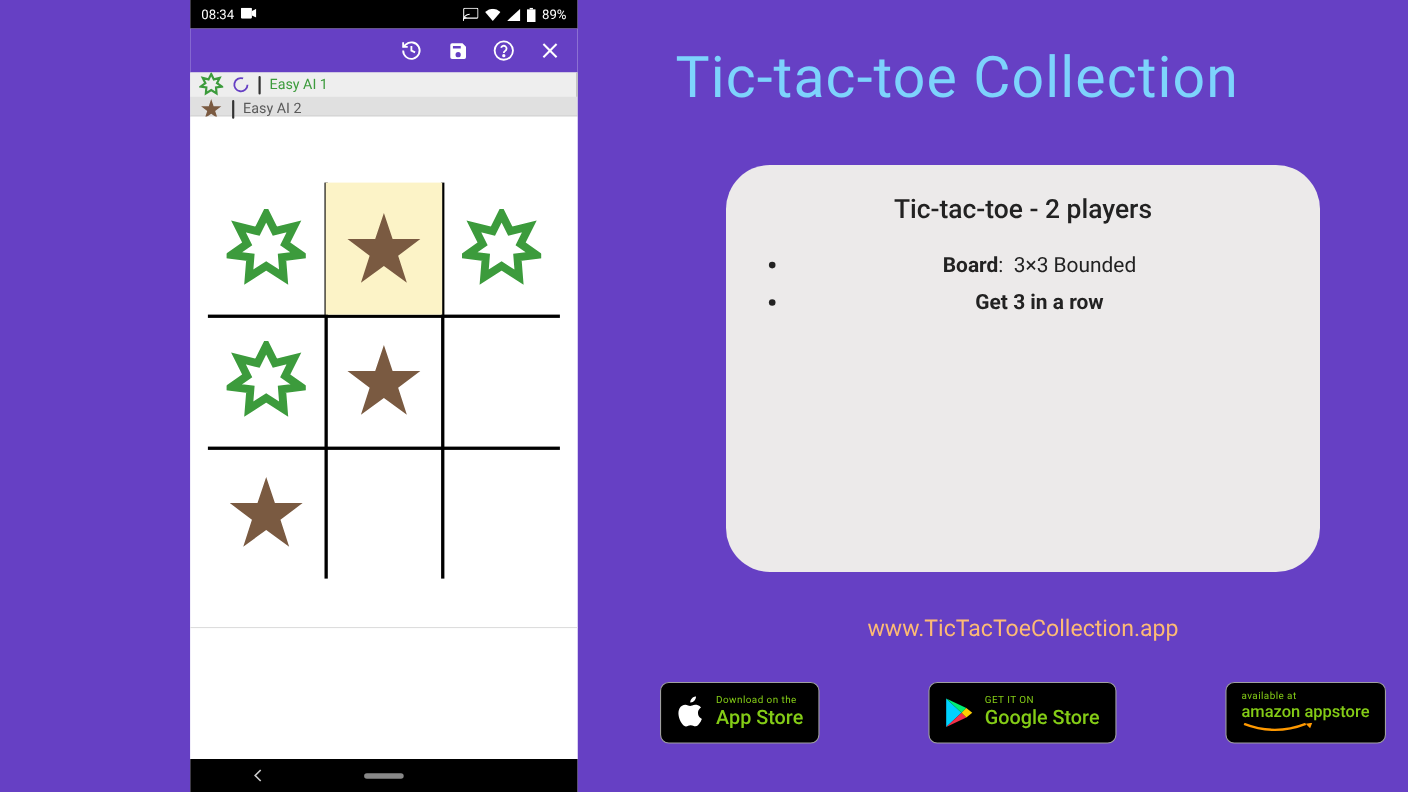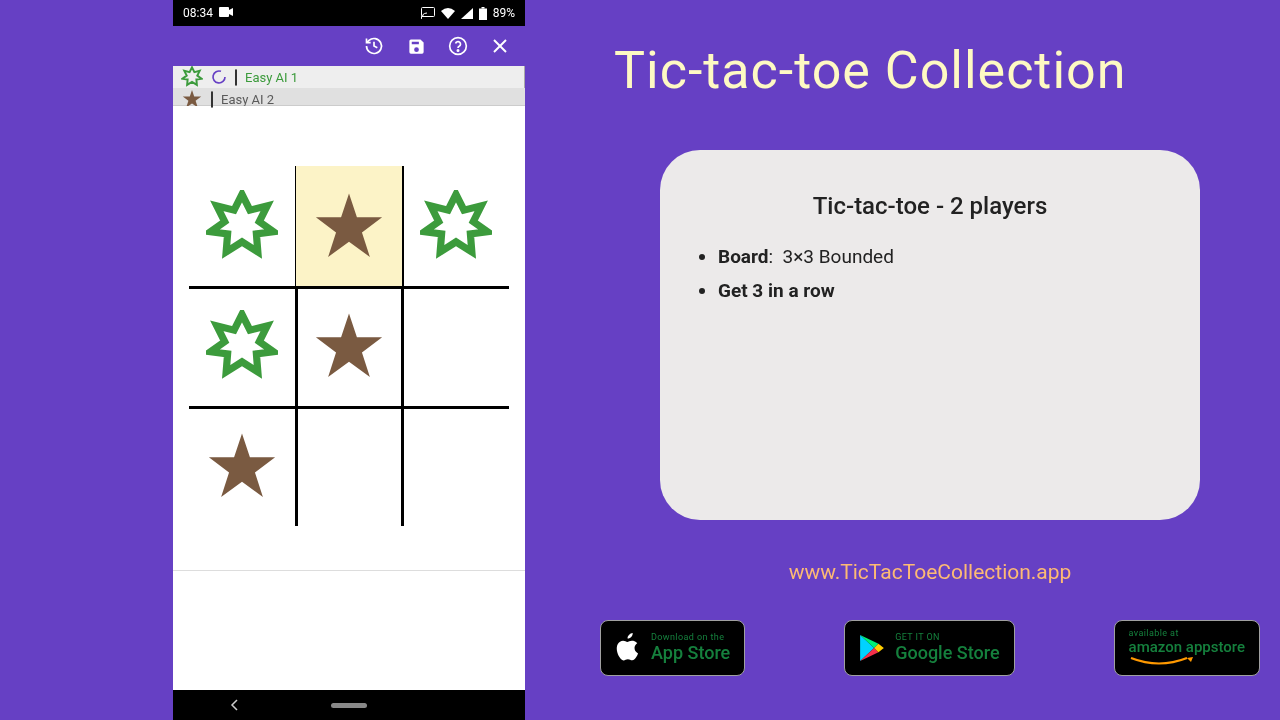--- a/index.html
+++ b/index.html
@@ -118,42 +118,42 @@
     gap: 90px;
     color:#fff;
   }
   .nav-pill { width:36px; height:5px; background:#888; border-radius:3px; }
   .nav-back svg { display:block; }
 
   
   .promo-title {
     position: absolute;
     left: 614px; top: 40px;
-    color: #fef9c3;
+    color: #7dd3fc;
     font-size: 52px;
     font-weight: 400;
     letter-spacing: 1px;
   }
 
   .info-card {
     position: absolute;
     left: 660px; top: 150px;
     width: 540px; height: 370px;
     background: #eceaea;
     border-radius: 40px;
-    padding: 42px 28px 28px 28px;
+    padding: 26px 28px 28px 28px;
     color: #222;
   }
   .info-card h2 {
     text-align: center;
     font-size: 24px;
     font-weight: 500;
     margin-bottom: 20px;
   }
-  .info-card ul { list-style: disc; padding-left: 30px; font-size: 19px; line-height:1.8; }
+  .info-card ul { list-style: disc; padding-left: 30px; font-size: 19px; line-height:1.8;text-align:center; }
   .info-card li b { font-weight:700; }
 
   .website {
     position: absolute;
     left: 660px; top: 560px;
     width: 540px;
     text-align: center;
     color: #fdba74;
     font-size: 21px;
   }
@@ -163,21 +163,21 @@
     left: 600px; top: 620px;
     width: 660px;
     display: flex;
     justify-content: space-between;
   }
   .store-badge {
     height: 56px;
     border: 1px solid #a0a0a0;
     border-radius: 8px;
     background: #000;
-    color: #15803d;
+    color: #84cc16;
     display: flex;
     align-items: center;
     gap: 10px;
     padding: 0 14px;
     cursor: pointer;
   }
   .store-badge .lines { display:flex; flex-direction:column; line-height:1.1; }
   .store-badge .top-line { font-size: 9px; letter-spacing:0.4px; }
   .store-badge .bottom-line { font-size: 18px; font-weight:500; }
   .store-badge.amazon .bottom-line { font-size: 15px; }

